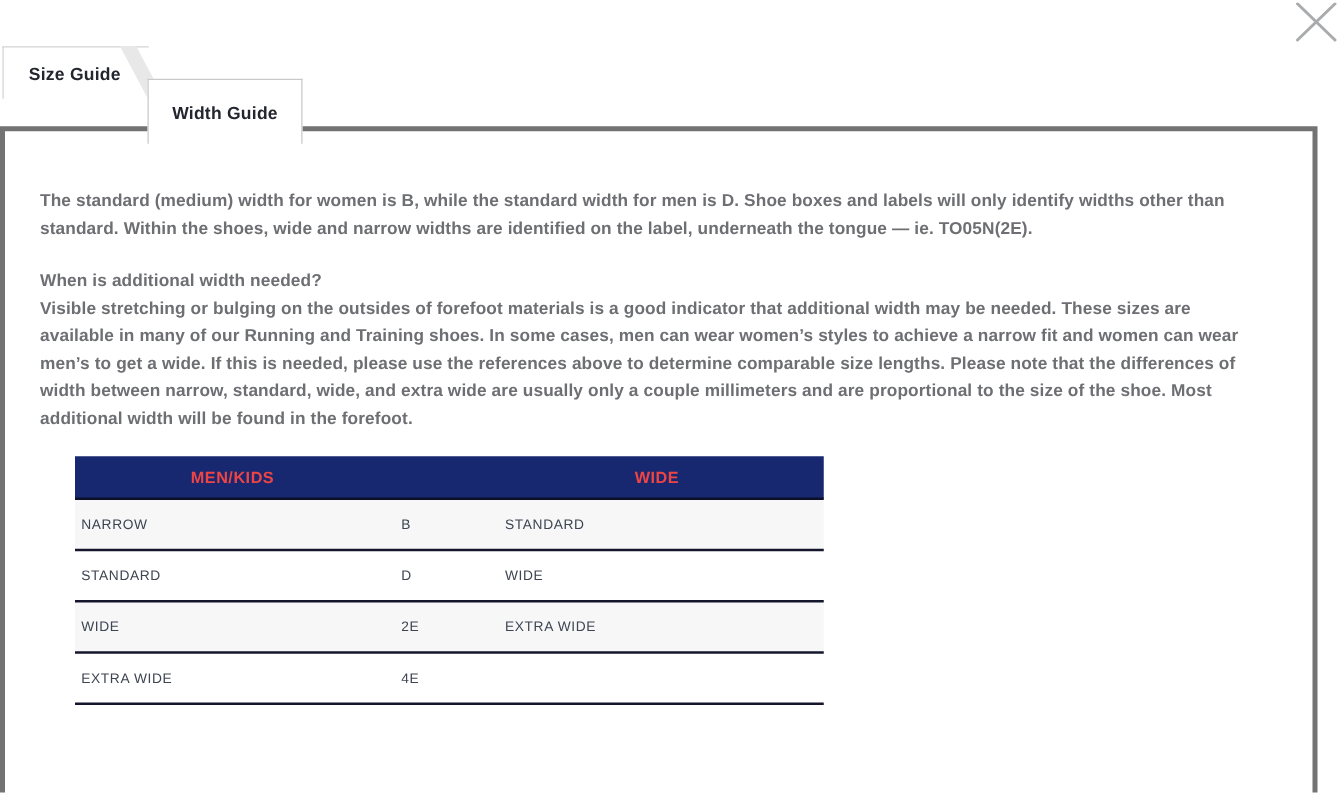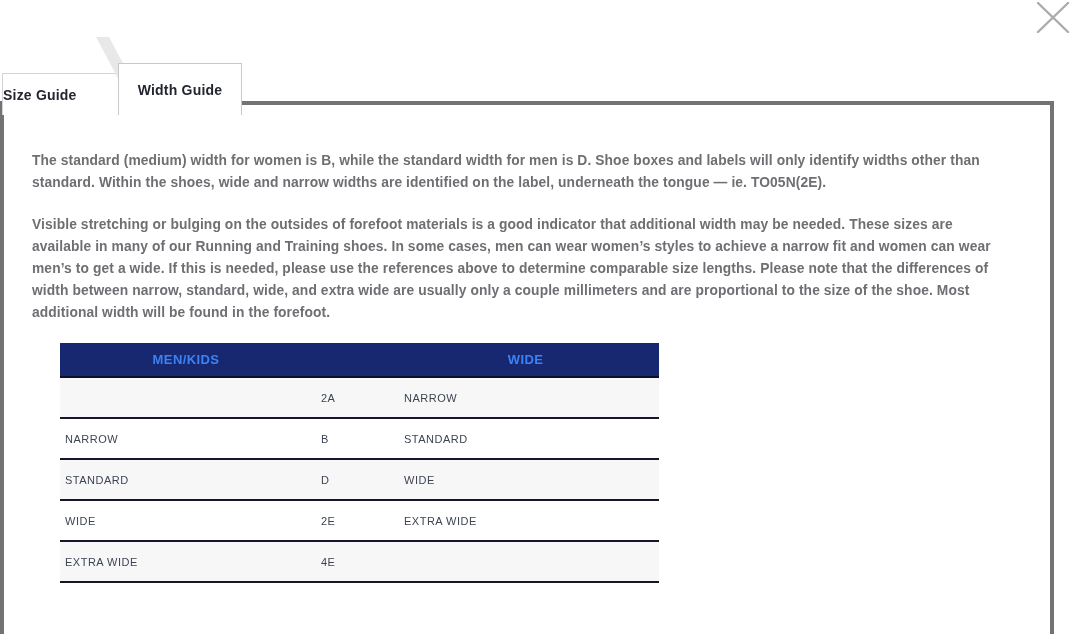--- a/index.html
+++ b/index.html
@@ -29,21 +29,21 @@
     letter-spacing: 0.2px;
     cursor: pointer;
   }
   .tab-size {
     left: 2px; top: 37px;
     width: 117px; height: 42px;
     border: 1px solid #d3d3d3;
     border-right: none; border-bottom: none;
     z-index: 1;
     justify-content: flex-start;
-    margin-top: 36px;
+    padding-left: 20px;
   }
   .tab-diagonal {
     position: absolute;
     left: 96px; top: 37px;
     width: 13px; height: 42px;
     background: #e8e8e9;
     transform: skewX(28deg);
     transform-origin: top left;
     z-index: 2;
   }
@@ -77,21 +77,21 @@
   .qa-block { margin-bottom: 19px; }
   
   .width-table {
     border-collapse: collapse;
     width: 599px;
     margin-left: 28px;
     table-layout: fixed;
   }
   .width-table th {
     background: #182870;
-    color: #3b82f6;
+    color: #ef4444;
     font-size: 13px;
     font-weight: bold;
     letter-spacing: 0.4px;
     height: 34px;
     text-align: center;
     border-bottom: 2px solid #0c0f28;
   }
   .width-table td {
     height: 41px;
     font-size: 11px;
@@ -126,42 +126,38 @@
 <div class="tab tab-width">
   <span>Width Guide</span>
 </div>
 
 <div class="panel">
   <div class="content">
 
     <p class="para-intro">The standard (medium) width for women is B, while the standard width for men is D. Shoe boxes and labels will only identify widths other than standard. Within the shoes, wide and narrow widths are identified on the label, underneath the tongue — ie. TO05N(2E).</p>
 
     <div class="qa-block">
+      <div>When is additional width needed?</div>
       <div>Visible stretching or bulging on the outsides of forefoot materials is a good indicator that additional width may be needed. These sizes are available in many of our Running and Training shoes. In some cases, men can wear women’s styles to achieve a narrow fit and women can wear men’s to get a wide. If this is needed, please use the references above to determine comparable size lengths. Please note that the differences of width between narrow, standard, wide, and extra wide are usually only a couple millimeters and are proportional to the size of the shoe. Most additional width will be found in the forefoot.</div>
     </div>
 
     <table class="width-table">
       <colgroup>
         <col class="col-men">
           <col class="col-code">
           <col class="col-women">
       </colgroup>
       <thead>
         <tr>
           <th>MEN/KIDS</th>
           <th></th>
           <th>WIDE</th>
         </tr>
       </thead>
       <tbody>
-        <tr>
-          <td class="cell-men"></td>
-          <td class="cell-code">2A</td>
-          <td class="cell-women">NARROW</td>
-        </tr>
         <tr>
           <td class="cell-men">NARROW</td>
           <td class="cell-code">B</td>
           <td class="cell-women">STANDARD</td>
         </tr>
         <tr>
           <td class="cell-men">STANDARD</td>
           <td class="cell-code">D</td>
           <td class="cell-women">WIDE</td>
         </tr>

